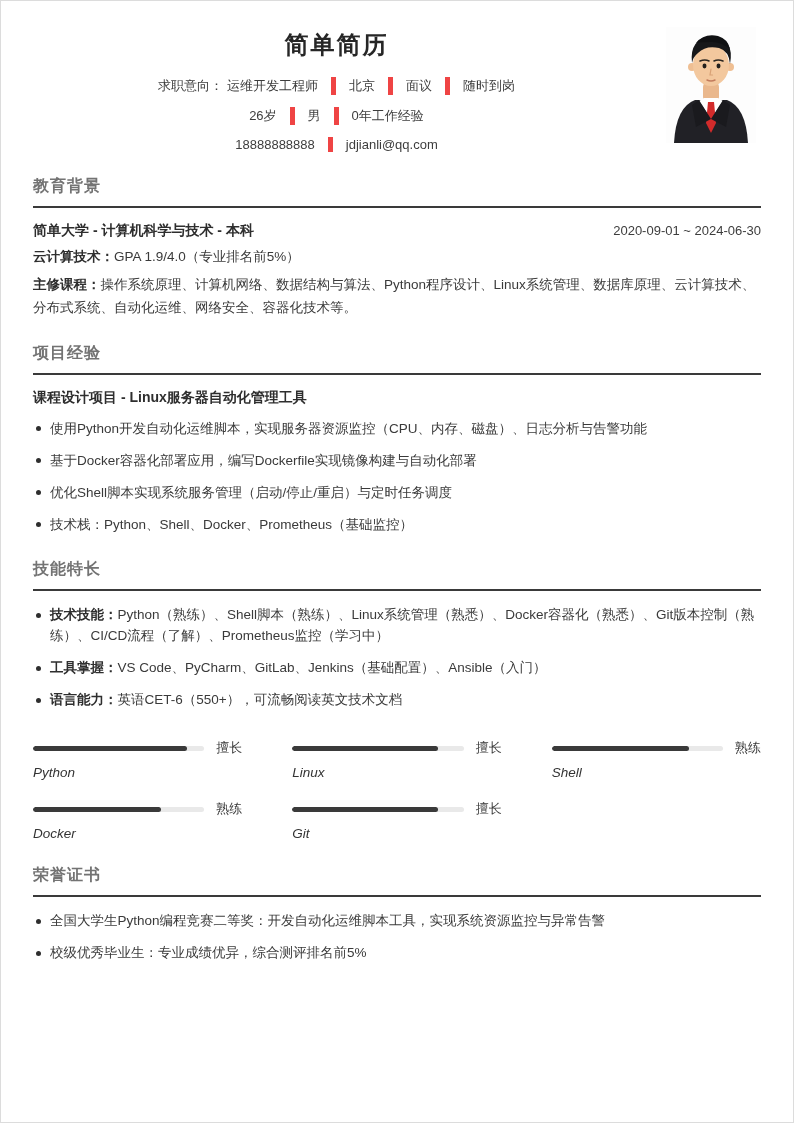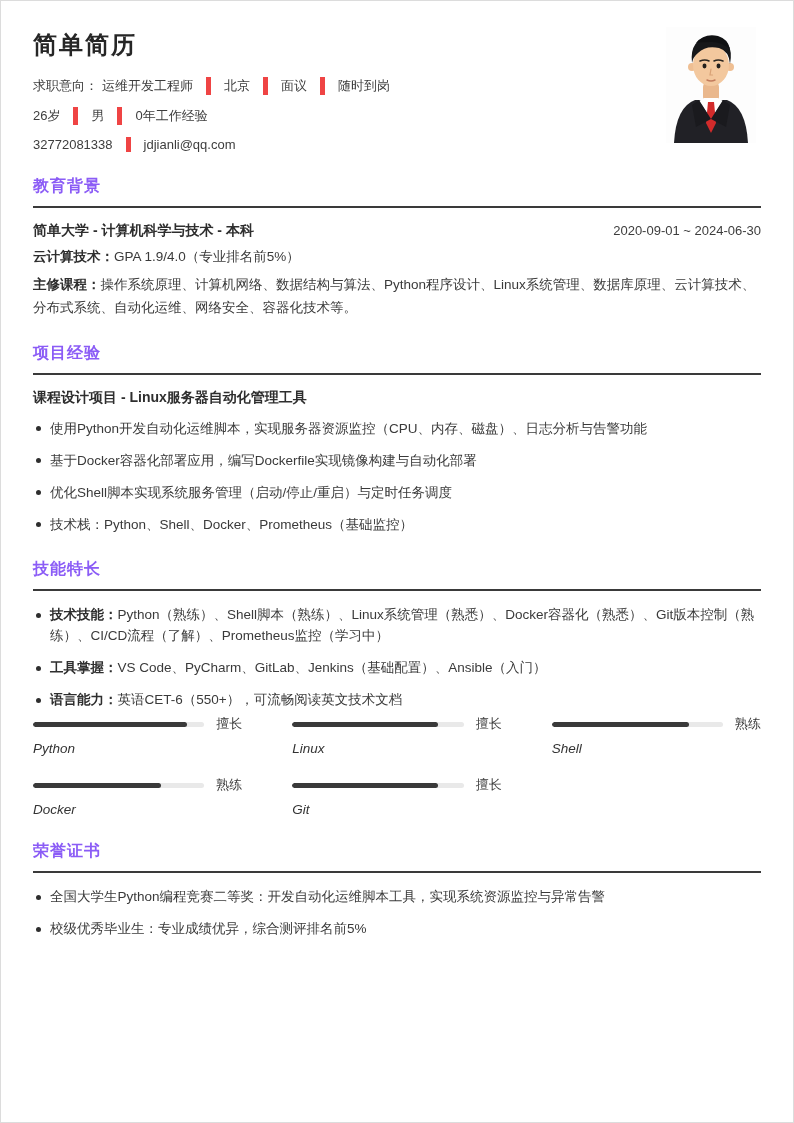--- a/index.html
+++ b/index.html
@@ -14,21 +14,21 @@
     height: 1123px;
     margin: 0 auto;
     background: #ffffff;
     border: 1px solid #dcdcdc;
     padding: 18px 32px 20px 32px;
     overflow: hidden;
   }
 
   
   .header { display: flex; align-items: flex-start; }
-  .header-text { flex: 1; padding-top: 10px; }
+  .header-text { flex: 1; text-align: center; padding-top: 10px; }
   .resume-title {
     font-size: 24px;
     font-weight: bold;
     color: #262626;
     letter-spacing: 2px;
     margin-bottom: 16px;
   }
   .header-line { font-size: 13px; color: #3d3d3d; margin-bottom: 12px; }
   .header-line:last-child { margin-bottom: 0; }
   .sep-item { display: inline-block; }
@@ -47,21 +47,21 @@
     background: #fdfdfd;
     flex: none;
   }
   .avatar-box svg { display: block; width: 100%; height: 100%; }
 
   
   .section { margin-top: 24px; }
   .section-heading {
     font-size: 16px;
     font-weight: bold;
-    color: #8b5cf6;
+    color: #737373;
     padding-bottom: 9px;
     border-bottom: 2px solid #3a3a3a;
     letter-spacing: 1px;
   }
   .section-body { padding-top: 14px; }
 
   .row-between {
     display: flex;
     justify-content: space-between;
     align-items: baseline;
@@ -94,21 +94,21 @@
     border-radius: 50%;
     background: #2e2e2e;
   }
 
   
   .bars {
     display: grid;
     grid-template-columns: repeat(3, 1fr);
     column-gap: 50px;
     row-gap: 20px;
-    margin-top: 4px;
+    margin-top: 28px;
   }
   .bar-item { }
   .bar-row { display: flex; align-items: center; }
   .bar-track {
     flex: 1;
     height: 5px;
     background: #e9e9e9;
     border-radius: 3px;
     overflow: hidden;
   }
@@ -124,21 +124,21 @@
   <div class="header">
     <div class="header-text">
       <div class="resume-title">简单简历</div>
       <div class="header-line">
         <span class="intent-label">求职意向：</span><span><span class="sep-item">运维开发工程师</span><span class="sep-item">北京</span><span class="sep-item">面议</span><span class="sep-item">随时到岗</span></span>
       </div>
       <div class="header-line">
         <span><span class="sep-item">26岁</span><span class="sep-item">男</span><span class="sep-item">0年工作经验</span></span>
       </div>
       <div class="header-line">
-        <span><span class="sep-item">32772081338</span><span class="sep-item">jdjianli@qq.com</span></span>
+        <span><span class="sep-item">18888888888</span><span class="sep-item">jdjianli@qq.com</span></span>
       </div>
     </div>
     <div class="avatar-box">
       <svg viewBox="0 0 90 116" xmlns="http://www.w3.org/2000/svg">
         <rect x="0" y="0" width="90" height="116" fill="#fdfdfd"></rect>
 
         <path d="M8 116 Q10 80 29 73 L61 73 Q80 80 82 116 Z" fill="#212126"></path>
 
         <rect x="37" y="54" width="16" height="22" rx="6" fill="#eab88d"></rect>
 

